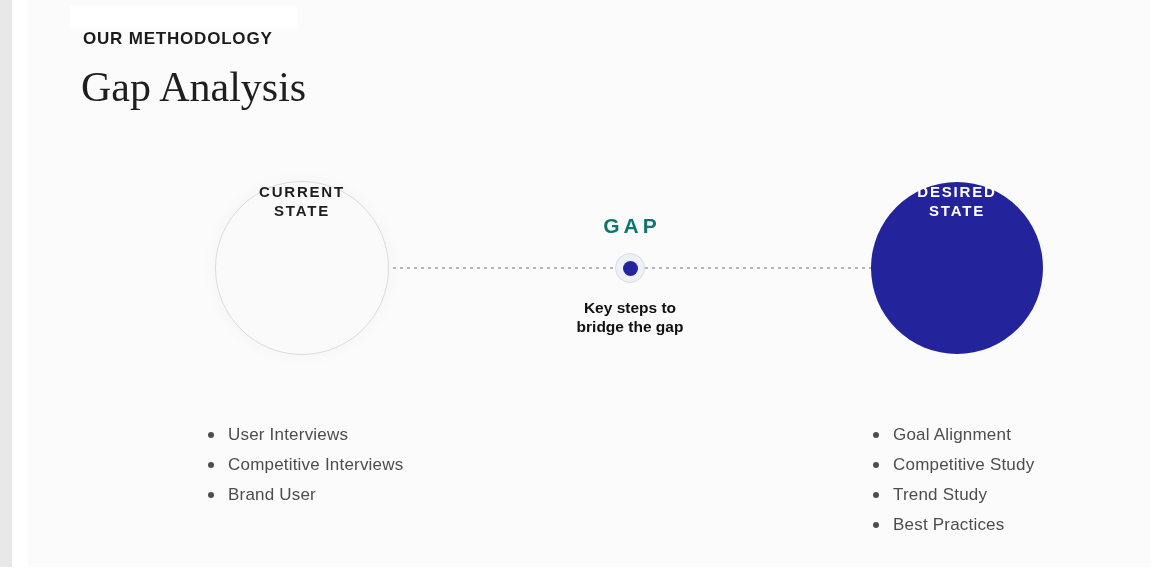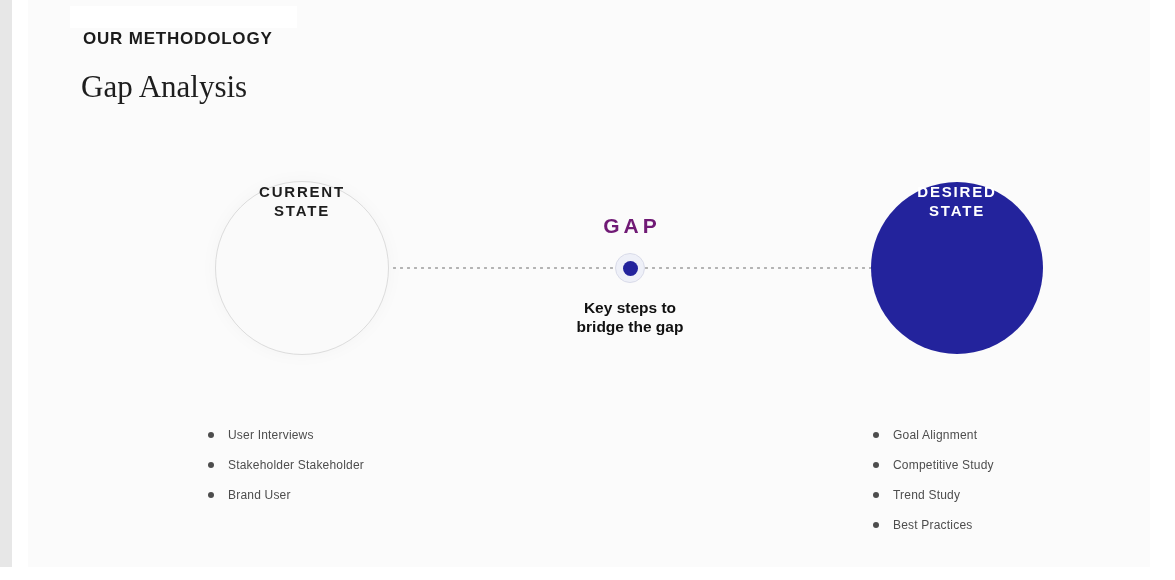--- a/index.html
+++ b/index.html
@@ -34,21 +34,21 @@
 
   .eyebrow {
     position: absolute; left: 83px; top: 29px;
     font-size: 17px; font-weight: 700;
     letter-spacing: 0.8px; color: #1b1b1b;
   }
 
   .title {
     position: absolute; left: 81px; top: 63px; margin: 0;
     font-family: "Liberation Serif", serif;
-    font-weight: 400; font-size: 31px; line-height: 48px;
+    font-weight: 400; font-size: 42px; line-height: 48px;
     color: #1e1e1e;
   }
 
   .circle {
     position: absolute; border-radius: 50%;
     display: flex; justify-content: center;
   }
   .circle-current {
     left: 215px; top: 181px; width: 174px; height: 174px;
     background: var(--current-fill, #fafafa);
@@ -71,21 +71,21 @@
     width: 481px; height: 4px;
     background-image: radial-gradient(circle, var(--dotline, #b3b3b3) 1.1px, rgba(0,0,0,0) 1.4px);
     background-size: 7px 4px;
     background-position: 0 50%;
     background-repeat: repeat-x;
   }
 
   .gap-label {
     position: absolute; left: 530px; top: 214px; width: 200px;
     text-align: center; font-size: 21px; font-weight: 700;
-    letter-spacing: 4px; text-indent: 4px; color: #701a75;
+    letter-spacing: 4px; text-indent: 4px; color: #0f766e;
   }
 
   .gap-dot {
     position: absolute; left: 615px; top: 253px;
     width: 30px; height: 30px; border-radius: 50%;
     background: var(--halo, #eef0f8);
     border: 1px solid var(--halo-border, #d9dbe9);
     display: flex; align-items: center; justify-content: center;
   }
   .gap-dot-inner {
@@ -95,21 +95,21 @@
 
   .gap-caption {
     position: absolute; left: 530px; top: 299px; width: 200px;
     text-align: center; font-size: 15.5px; font-weight: 700;
     line-height: 18.5px; color: #111111;
   }
   .gap-caption span { display: block; }
 
   .bullet-list {
     position: absolute; margin: 0; padding: 0; list-style: none;
-    font-size: 12px; color: #4d4d4d;
+    font-size: 17px; color: #4d4d4d;
   }
   .list-current { left: 207px; top: 424px; }
   .list-desired { left: 872px; top: 424px; }
   .bullet-list li {
     position: relative; padding-left: 21px;
     line-height: 22px; margin-bottom: 8px;
     letter-spacing: 0.2px;
   }
   .bullet-list li::before {
     content: ""; position: absolute; left: 1px; top: 8px;
@@ -150,21 +150,21 @@
 
   <div class="circle circle-desired">
     <div class="circle-label">
       <span>DESIRED</span>
       <span>STATE</span>
     </div>
   </div>
 
   <ul class="bullet-list list-current">
       <li>User Interviews</li>
-      <li>Stakeholder Stakeholder</li>
+      <li>Competitive Interviews</li>
       <li>Brand User</li>
     </ul>
   <ul class="bullet-list list-desired">
       <li>Goal Alignment</li>
       <li>Competitive Study</li>
       <li>Trend Study</li>
       <li>Best Practices</li>
     </ul>
 </div>
 

